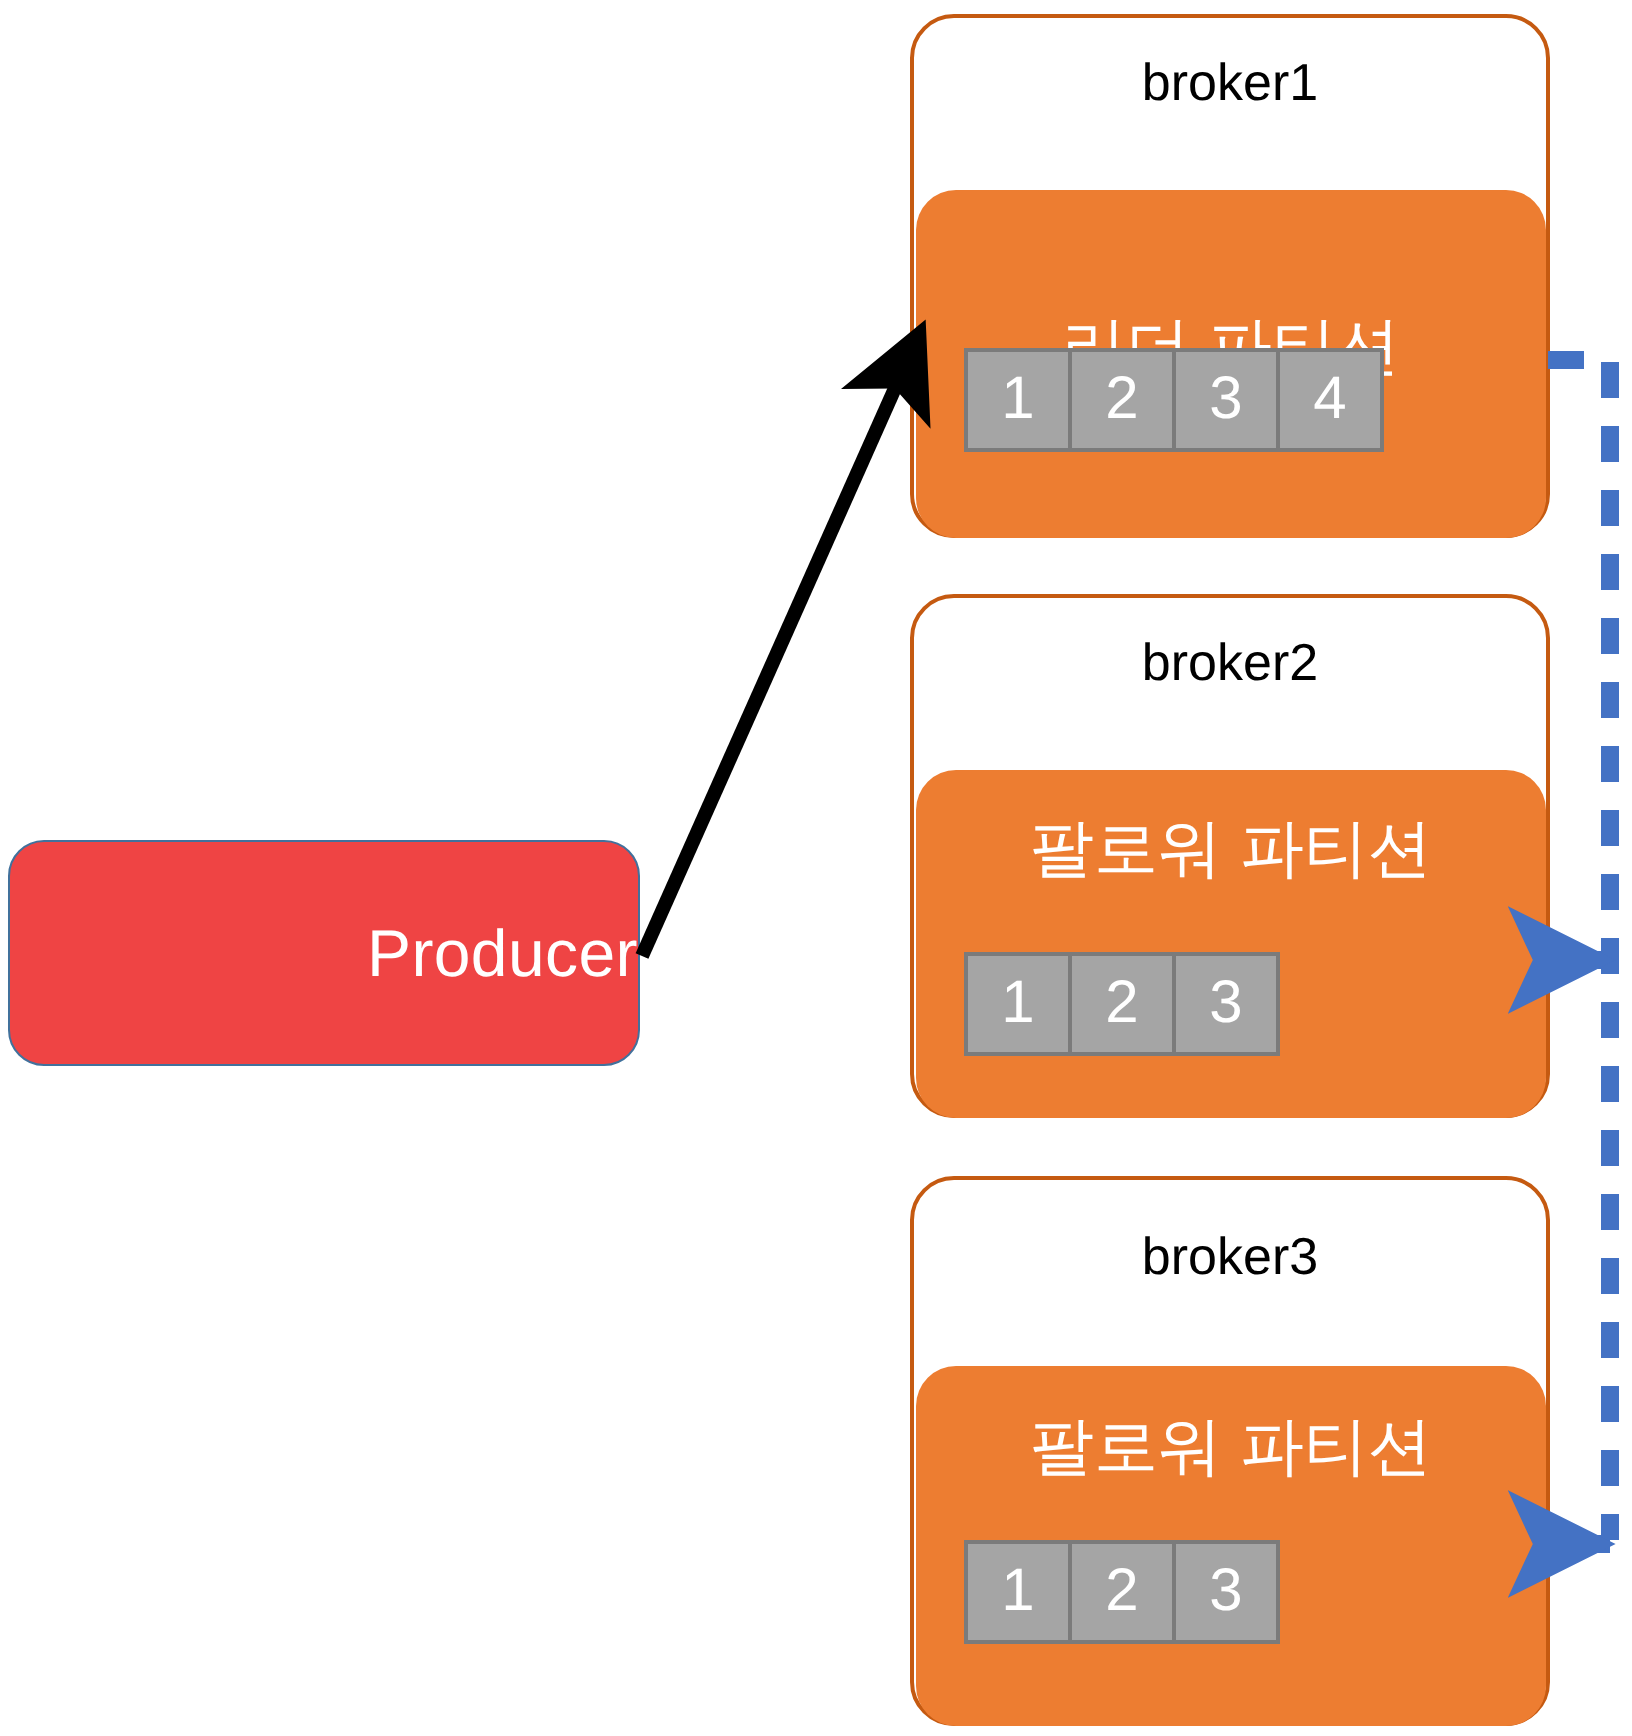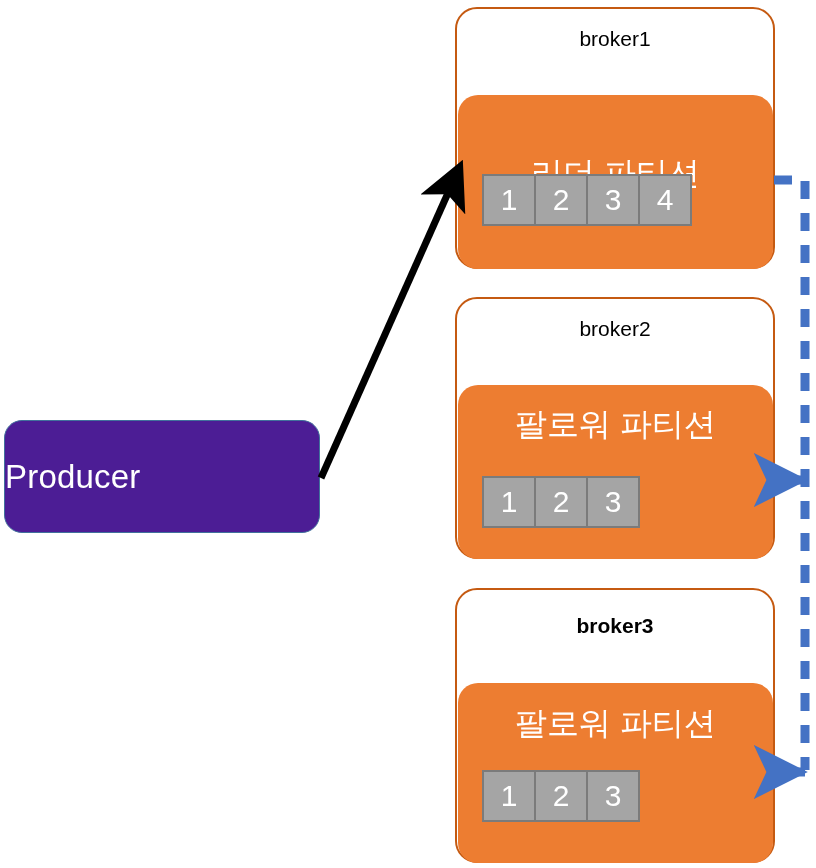--- a/index.html
+++ b/index.html
@@ -22,27 +22,27 @@
     height: 868px;
   }
 
   
   .producer {
     position: absolute;
     left: 4px;
     top: 420px;
     width: 316px;
     height: 113px;
-    background: #4c1d95;
+    background: #ef4444;
     border: 1px solid #41719C;
     border-radius: 18px;
     box-sizing: border-box;
     display: flex;
     align-items: center;
-    justify-content: flex-start;
+    justify-content: flex-end;
   }
   .producer-label {
     color: #ffffff;
     font-size: 33px;
     font-weight: 400;
     letter-spacing: 0.2px;
     line-height: 1;
   }
 
   
@@ -54,21 +54,21 @@
     border: 2px solid #C55A11;
     border-radius: 22px;
     box-sizing: border-box;
   }
   .broker-title {
     position: absolute;
     left: 0;
     width: 100%;
     text-align: center;
     color: #000000;
-    font-size: 21px;
+    font-size: 26px;
     font-weight: 400;
     line-height: 1;
   }
 
   
   .partition {
     position: absolute;
     left: 458px;
     width: 315px;
     background: #ED7D31;
@@ -145,21 +145,21 @@
   </div>
   <div class="partition-label" style="left:458px; top:408px; width:315px;">팔로워 파티션</div>
   <div class="cells" style="left:482px; top:476px;">
     <div class="cell">1</div>
     <div class="cell">2</div>
     <div class="cell">3</div>
   </div>
 
   <div class="broker" style="top:588px; height:275px;">
   </div>
-  <div class="broker-title" style="left:455px; top:615px; width:320px;font-weight:bold;">broker3</div>
+  <div class="broker-title" style="left:455px; top:615px; width:320px;">broker3</div>
   <div class="partition" style="top:683px; height:180px;">
   </div>
   <div class="partition-label" style="left:458px; top:707px; width:315px;">팔로워 파티션</div>
   <div class="cells" style="left:482px; top:770px;">
     <div class="cell">1</div>
     <div class="cell">2</div>
     <div class="cell">3</div>
   </div>
 
   <svg id="connectors" viewBox="0 0 816 868">

